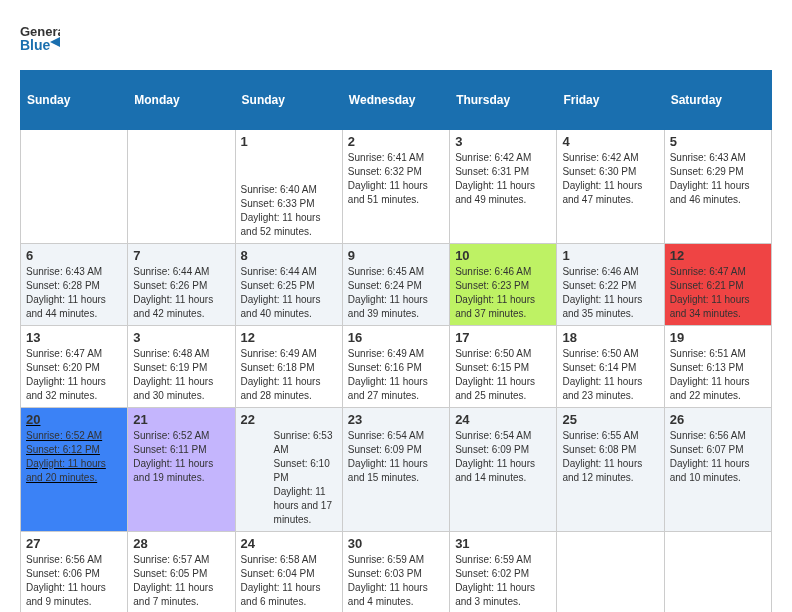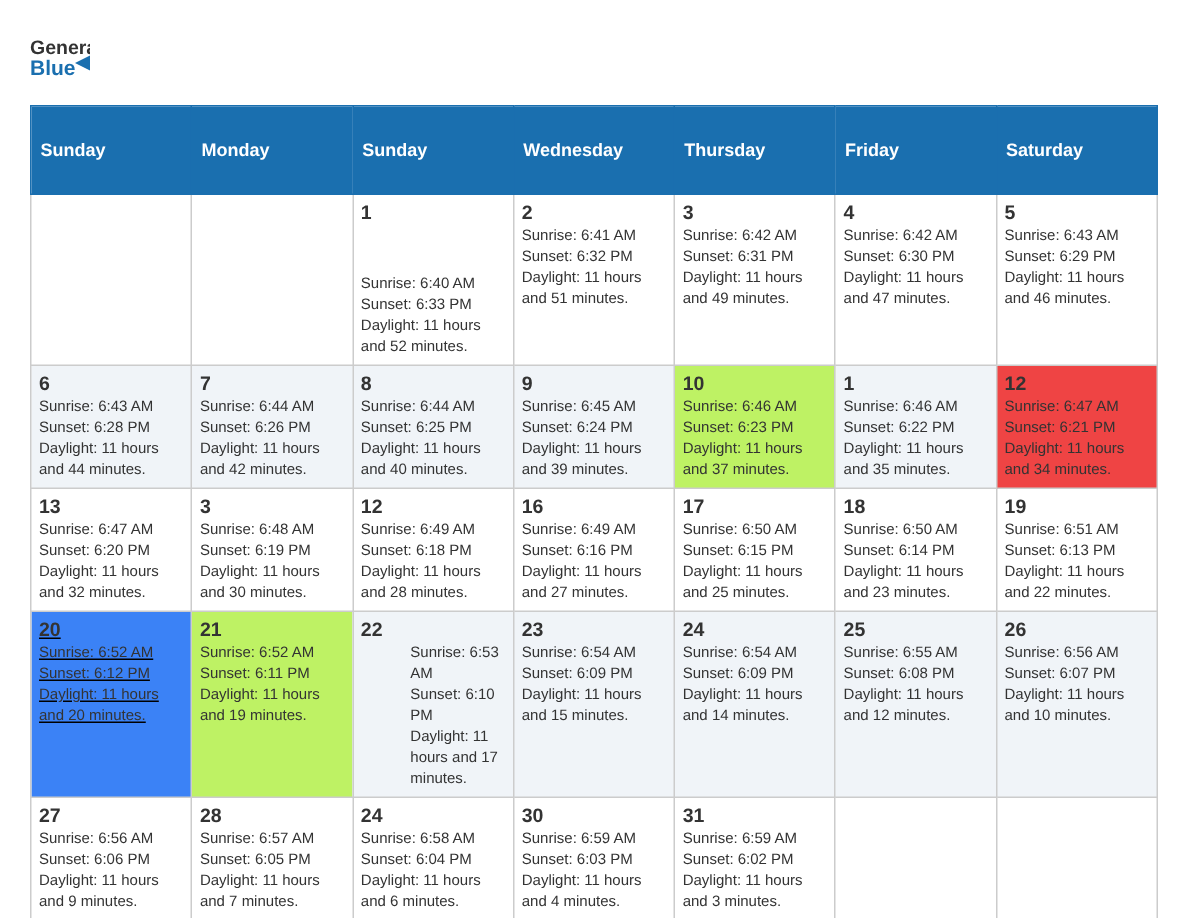--- a/index.html
+++ b/index.html
@@ -227,21 +227,21 @@
 Daylight: 11 hours and 22 minutes.</div>
         </td>
       </tr>
       <tr>
         <td style="background: #3b82f6; text-decoration: underline;">
           <span class="day-num">20</span>
           <div class="day-info" style="white-space: pre-line;">Sunrise: 6:52 AM
 Sunset: 6:12 PM
 Daylight: 11 hours and 20 minutes.</div>
         </td>
-        <td style="background: #bef264;">
+        <td style="background: #c4b5fd;">
           <span class="day-num">21</span>
           <div class="day-info" style="white-space: pre-line;">Sunrise: 6:52 AM
 Sunset: 6:11 PM
 Daylight: 11 hours and 19 minutes.</div>
         </td>
         <td style="background: rgb(240, 244, 248);">
           <span class="day-num">22</span>
           <div class="day-info" style="white-space: pre-line; margin-left: 33px;">Sunrise: 6:53 AM
 Sunset: 6:10 PM
 Daylight: 11 hours and 17 minutes.</div>

